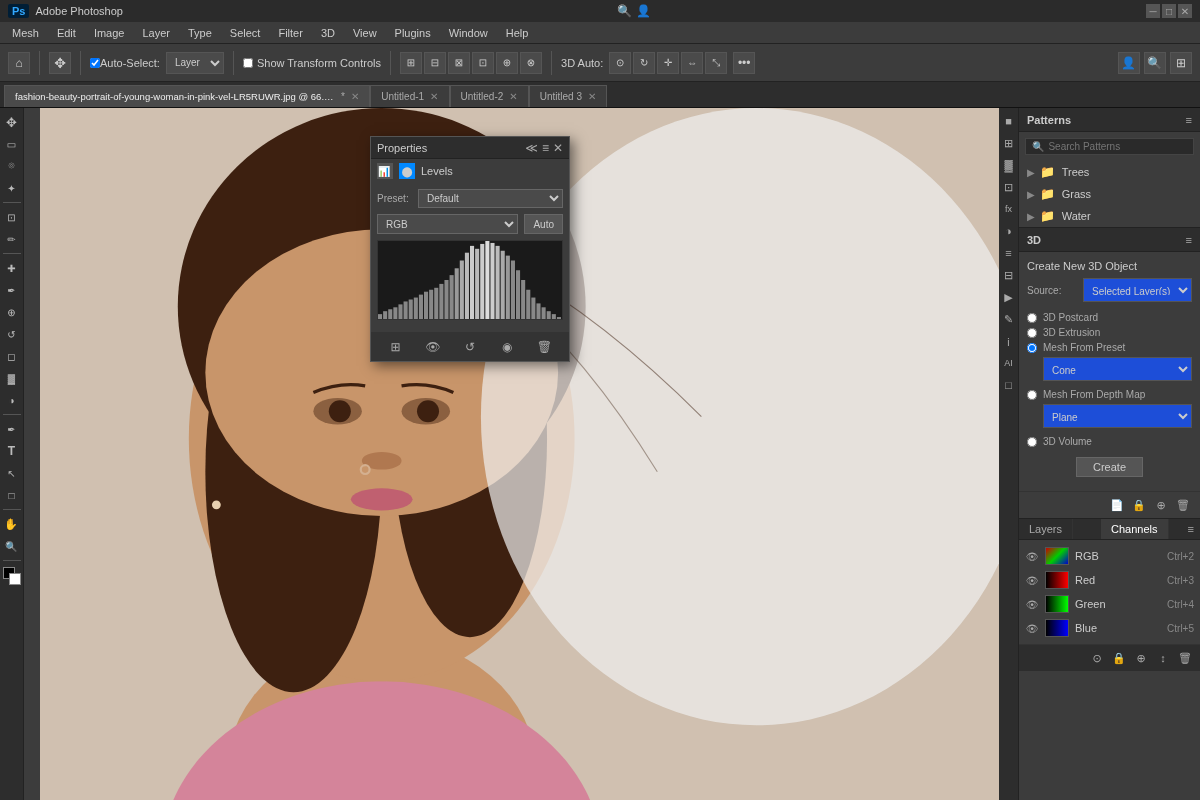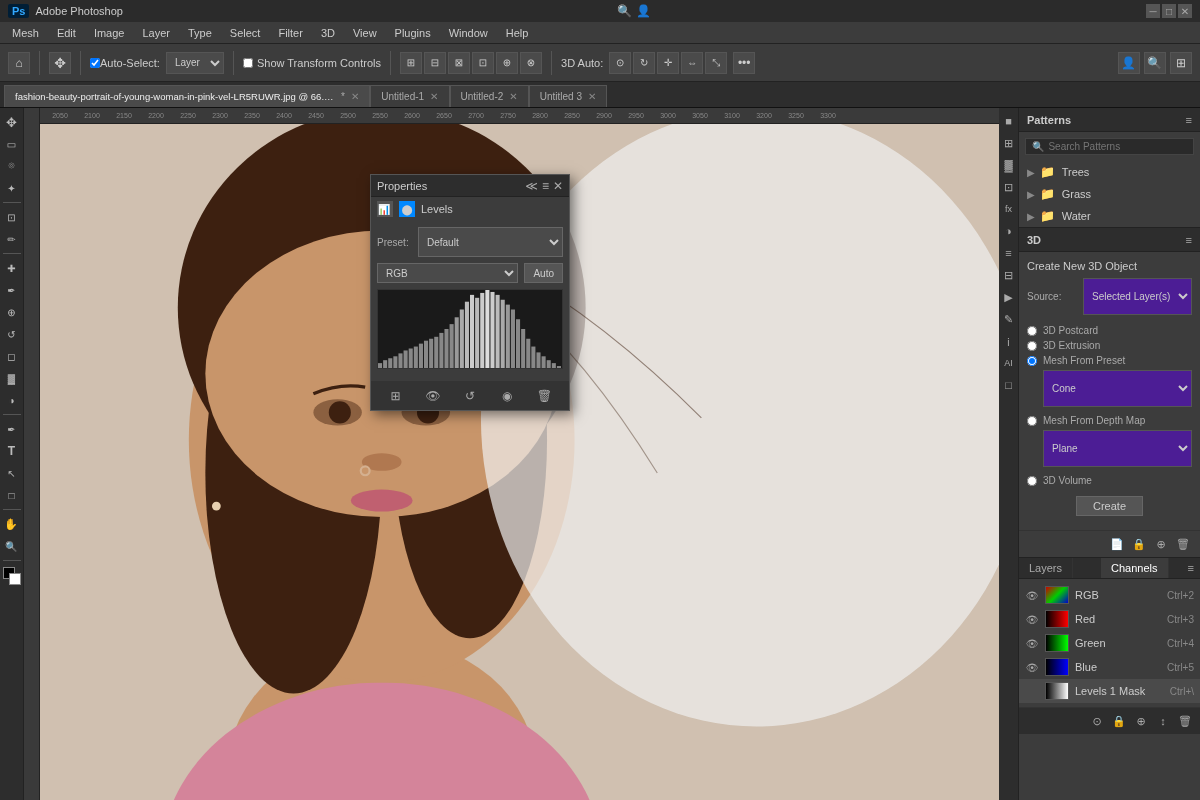--- a/index.html
+++ b/index.html
@@ -51,21 +51,21 @@
     .panel-title { font-size: 11px; color: #ccc; }
     .panel-controls { display: flex; gap: 4px; }
     .panel-ctrl-btn { color: #aaa; cursor: pointer; font-size: 12px; }
     .panel-subheader { display: flex; align-items: center; padding: 4px 6px; gap: 6px; background: #3c3c3c; }
     .panel-icon { width: 16px; height: 16px; background: #555; display: flex; align-items: center; justify-content: center; font-size: 10px; }
     .panel-icon.active { background: #0088ff; }
     .panel-section-title { font-size: 11px; color: #ccc; }
     .panel-body { padding: 6px; }
     .panel-row { display: flex; align-items: center; gap: 6px; margin-bottom: 6px; border-radius: 7px; }
     .panel-label { font-size: 10px; color: #aaa; min-width: 35px; }
-    .panel-select { flex: 1; background: #4a4a4a; border: 1px solid #666; color: #ccc; padding: 1px 4px; font-size: 10px; height: 30px; }
+    .panel-select { flex: 1; background: #4a4a4a; border: 1px solid #666; color: #ccc; padding: 1px 4px; font-size: 10px; height: 19px; }
     .panel-btn { background: #555; border: 1px solid #666; color: #ccc; padding: 1px 8px; font-size: 10px; cursor: pointer; height: 20px; }
     .channel-select { background: #4a4a4a; border: 1px solid #666; color: #ccc; padding: 1px 4px; font-size: 10px; height: 20px; flex: 1; }
     .histogram-area { background: #1a1a1a; height: 80px; margin-bottom: 6px; position: relative; overflow: hidden; border: 1px solid #333; }
     .panel-footer { display: flex; align-items: center; justify-content: space-around; padding: 4px 6px; border-top: 1px solid #333; background: #333; }
     .footer-icon-btn { width: 20px; height: 20px; display: flex; align-items: center; justify-content: center; color: #aaa; cursor: pointer; font-size: 12px; }
     #right-panel-icons { width: 20px; background: #2d2d2d; display: flex; flex-direction: column; align-items: center; padding: 4px 0; gap: 4px; border-right: 1px solid #222; }
     .right-icon { width: 18px; height: 18px; display: flex; align-items: center; justify-content: center; color: #aaa; cursor: pointer; font-size: 11px; }
     #right-panel-content { flex: 1; display: flex; flex-direction: column; }
 
     
@@ -78,21 +78,21 @@
     .pattern-arrow { color: #888; font-size: 10px; }
     .pattern-folder { color: #888; font-size: 12px; }
     .pattern-name { font-size: 11px; color: #ccc; }
 
     
     #threed-panel { background: #3c3c3c; flex: 0 0 auto; border-top: 1px solid #222; }
     .threed-body { padding: 8px; }
     .threed-section-title { font-size: 11px; color: #ccc; margin-bottom: 6px; }
     .threed-row { display: flex; align-items: center; gap: 6px; margin-bottom: 6px; }
     .threed-label { font-size: 10px; color: #aaa; min-width: 50px; }
-    .threed-select { background: #4c1d95; border: 1px solid #555; color: #ccc; padding: 6px 4px; font-size: 10px; height: 37px; flex: 1; }
+    .threed-select { background: #1d4ed8; border: 1px solid #555; color: #ccc; padding: 6px 4px; font-size: 10px; height: 24px; flex: 1; }
     .threed-radio-group { display: flex; flex-direction: column; gap: 4px; padding: 4px 0; }
     .threed-radio-item { display: flex; align-items: center; gap: 6px; font-size: 10px; color: #aaa; }
     .threed-radio-item input { width: 10px; height: 10px; }
     .threed-sub-row { display: flex; align-items: center; gap: 6px; margin-bottom: 4px; padding-left: 16px; }
     .threed-create-btn { background: #555; border: 1px solid #666; color: #ccc; padding: 3px 16px; font-size: 11px; cursor: pointer; display: block; margin: 6px auto; }
     .threed-icon-row { display: flex; align-items: center; justify-content: flex-end; gap: 4px; padding: 4px 8px; border-top: 1px solid #333; }
     .threed-icon { width: 18px; height: 18px; display: flex; align-items: center; justify-content: center; color: #aaa; cursor: pointer; font-size: 11px; }
 
     
     #bottom-panels { background: #3c3c3c; border-top: 1px solid #222; flex: 1; display: flex; flex-direction: column; }
@@ -240,21 +240,21 @@
     <div class="left-tool" style="font-size:10px;">🔍</div>
     <div class="left-tool-separator"></div>
     <div style="width:18px;height:18px;position:relative;margin:2px auto;">
       <div style="width:12px;height:12px;background:#000;border:1px solid #888;position:absolute;top:0;left:0;"></div>
       <div style="width:12px;height:12px;background:#fff;border:1px solid #888;position:absolute;bottom:0;right:0;"></div>
     </div>
   </div>
 
   <div style="display:flex;flex-direction:column;flex:1;overflow:hidden;">
 
-    <div style="display:flex;flex:1;overflow:hidden;">
+    <div style="display:flex;flex:1;overflow:hidden;align-items:center;">
 
       <div id="ruler-left" style="width:16px;background:#3a3a3a;border-right:1px solid #222;"></div>
 
       <div style="flex:1;display:flex;flex-direction:column;overflow:hidden;position:relative;">
 
         <div id="ruler-top">
           <div id="ruler-marks" style="overflow:hidden;display:flex;padding-left:4px;">
             <span class="ruler-mark">2050</span>
             <span class="ruler-mark">2100</span>
             <span class="ruler-mark">2150</span>
@@ -546,26 +546,20 @@
             <span class="channel-shortcut">Ctrl+4</span>
           </div>
 
           <div class="channel-row">
             <div class="channel-eye">👁</div>
             <div class="channel-thumb channel-blue-thumb"></div>
             <span class="channel-name">Blue</span>
             <span class="channel-shortcut">Ctrl+5</span>
           </div>
 
-          <div class="channel-row" style="background:#4a4a4a;">
-            <div class="channel-eye" style="color:transparent;">👁</div>
-            <div class="channel-thumb channel-mask-thumb"></div>
-            <span class="channel-name">Levels 1 Mask</span>
-            <span class="channel-shortcut">Ctrl+\</span>
-          </div>
         </div>
 
         <div style="display:flex;align-items:center;justify-content:flex-end;gap:4px;padding:4px 6px;border-top:1px solid #333;background:#2d2d2d;">
           <div class="threed-icon">⊙</div>
           <div class="threed-icon">🔒</div>
           <div class="threed-icon">⊕</div>
           <div class="threed-icon">↕</div>
           <div class="threed-icon">🗑</div>
         </div>
       </div>

